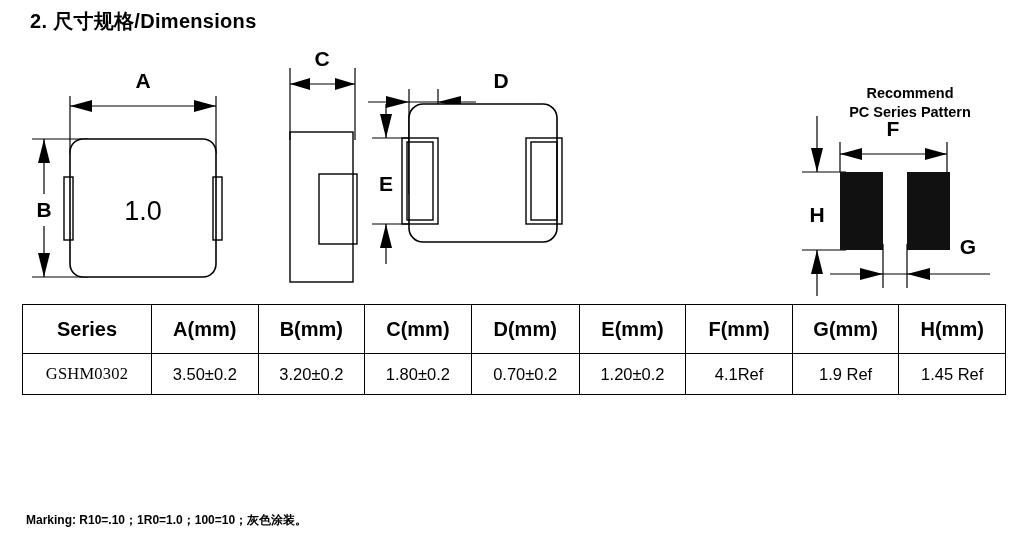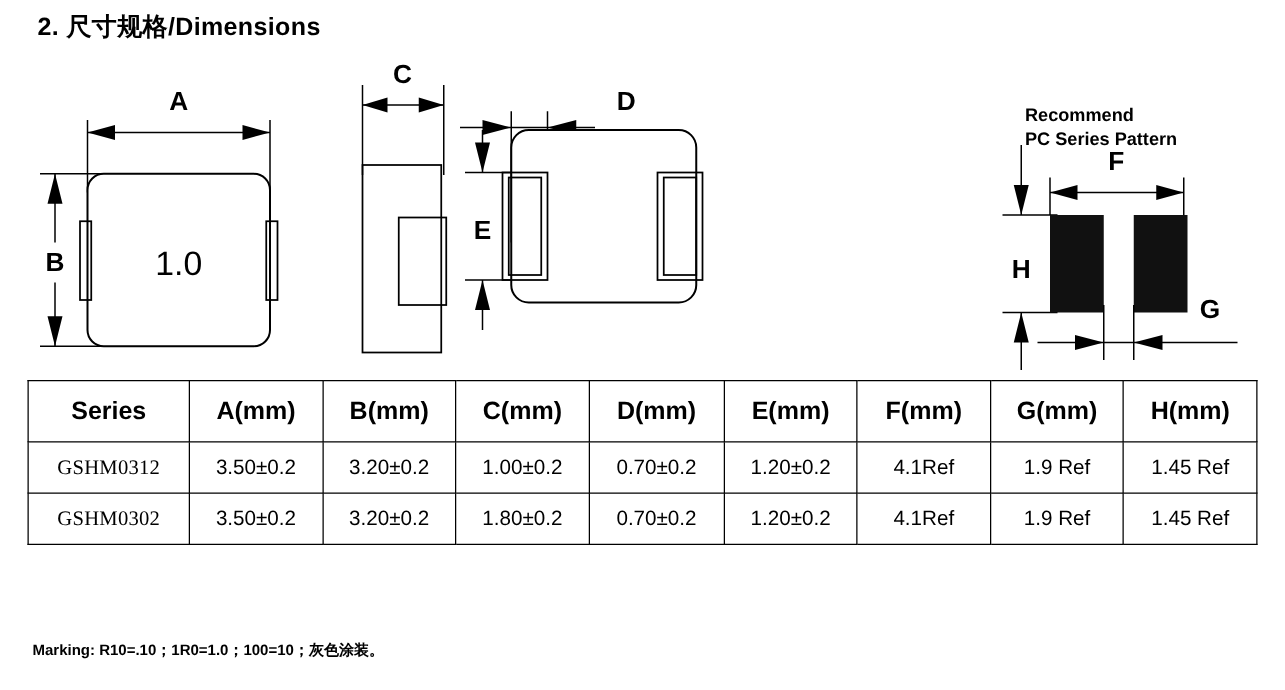--- a/index.html
+++ b/index.html
@@ -31,21 +31,21 @@
   .dimlabel{
     font-family:"Liberation Sans", sans-serif;
     font-size:21px;font-weight:600;fill:#000;
   }
   .marklabel{
     font-family:"Liberation Sans", sans-serif;
     font-size:27px;font-weight:300;fill:#000;
   }
   .pcb-caption{
     position:absolute;font-size:14.5px;font-weight:bold;
-    line-height:1.28;text-align:left;white-space:nowrap;
+    line-height:1.28;text-align:center;white-space:nowrap;
   }
 
   
   .tbl-wrap{position:absolute;left:22px;top:304px;width:984px;}
   table.dim{
     border-collapse:collapse;width:984px;
     table-layout:fixed;
   }
   table.dim th, table.dim td{
     border:1.5px solid #000;
@@ -209,31 +209,20 @@
           <th>C(mm)</th>
           <th class="col-d">D(mm)</th>
           <th>E(mm)</th>
           <th>F(mm)</th>
           <th>G(mm)</th>
           <th>H(mm)</th>
         </tr>
       </thead>
       <tbody>
         <tr>
-          <td class="series">GSHM0312</td>
-          <td class="val">3.50±0.2</td>
-          <td class="val">3.20±0.2</td>
-          <td class="val">1.00±0.2</td>
-          <td class="val">0.70±0.2</td>
-          <td class="val">1.20±0.2</td>
-          <td class="val">4.1Ref</td>
-          <td class="val">1.9 Ref</td>
-          <td class="val">1.45 Ref</td>
-        </tr>
-        <tr>
           <td class="series">GSHM0302</td>
           <td class="val">3.50±0.2</td>
           <td class="val">3.20±0.2</td>
           <td class="val">1.80±0.2</td>
           <td class="val">0.70±0.2</td>
           <td class="val">1.20±0.2</td>
           <td class="val">4.1Ref</td>
           <td class="val">1.9 Ref</td>
           <td class="val">1.45 Ref</td>
         </tr>

